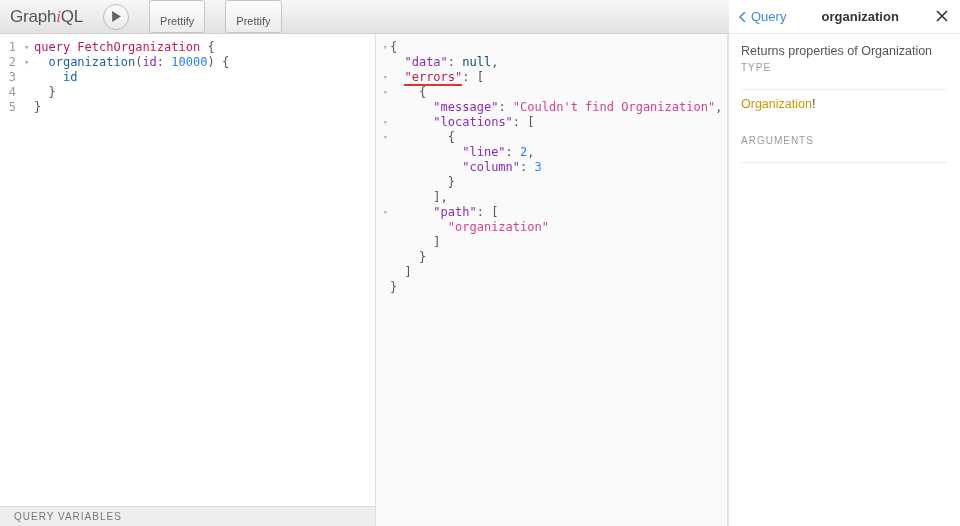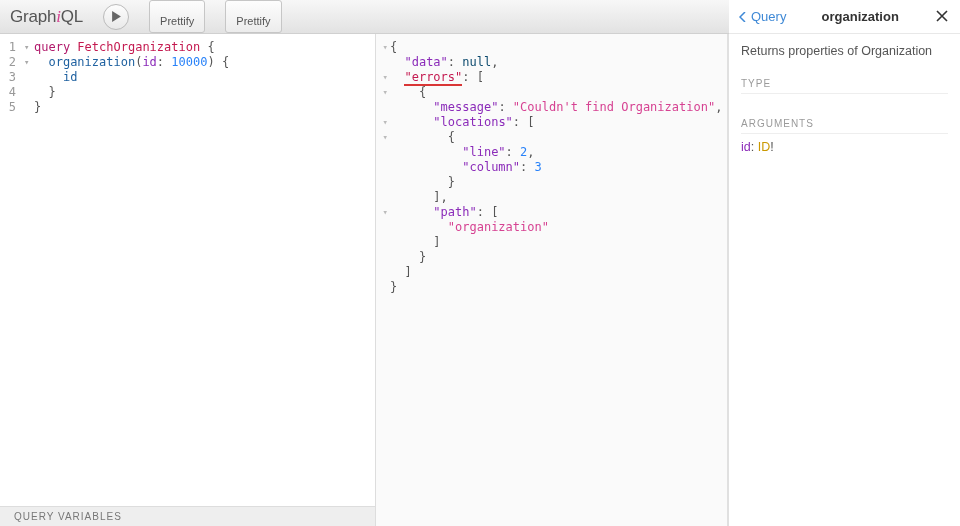--- a/index.html
+++ b/index.html
@@ -34,22 +34,22 @@
 .null { color: #0c4a6e; }
 .str { color: #d64292; }
 .err { color: #c41a50; border-bottom: 2px solid #d93636; }
 .doc-col { flex: 1; background: #fff; border-left: 1px solid #e0e0e0; font-size: 13px; }
 .doc-head { height: 34px; border-bottom: 1px solid #e8e8e8; display: flex; align-items: center; padding: 0 10px; margin-top: -34px; position: relative; background: #fff; }
 .back { color: #3f89d6; font-size: 13px; display: flex; align-items: center; gap: 4px; cursor: pointer; }
 .back svg { width: 8px; height: 10px; }
 .doc-title { flex: 1; text-align: center; font-weight: 600; color: #333; font-size: 13px; }
 .close { cursor: pointer; color: #333; font-size: 18px; padding: 0 2px; }
 .doc-body { padding: 10px 12px; }
-.desc { color: #555; font-size: 12.5px; margin-bottom: 20px; }
-.sect { font-size: 10px; letter-spacing: 1px; color: #9a9a9a; border-bottom: 1px solid #eee; padding-bottom: 4px; margin-bottom: 6px; }
+.desc { color: #555; font-size: 12.5px; margin-bottom: 4px; }
+.sect { font-size: 10px; letter-spacing: 1px; color: #9a9a9a; border-bottom: 1px solid #eee; padding-bottom: 16px; margin-bottom: 6px; }
 .typelink { color: #ca9800; font-size: 12.5px; cursor: pointer; }
 .bang { color: #555; }
 .argrow { font-size: 12.5px; margin-top: 2px; }
 .argname { color: #8b2bb9; }
 .section2 { margin-top: 24px; }
 </style>
 </head>
 <body>
 
 <div class="topbar">
@@ -142,22 +142,22 @@
       <div class="doc-title">organization</div>
       <div class="close">
         <svg width="12" height="12" viewBox="0 0 12 12">
             <path d="M1 1 L11 11 M11 1 L1 11" stroke="#333" stroke-width="1.6"></path>
           </svg>
       </div>
     </div>
     <div class="doc-body">
       <div class="desc">Returns properties of Organization</div>
       <div class="sect">TYPE</div>
+      <div>
+        <span class="typelink">Organization</span><span class="bang">!</span>
+      </div>
       <div class="section2">
         <div class="sect">ARGUMENTS</div>
-        <div class="argrow">
-          <span class="argname">id</span><span class="punc">: </span><span class="typelink">ID</span><span class="bang">!</span>
-        </div>
       </div>
     </div>
   </div>
 
 </div>
 
 </body></html>

